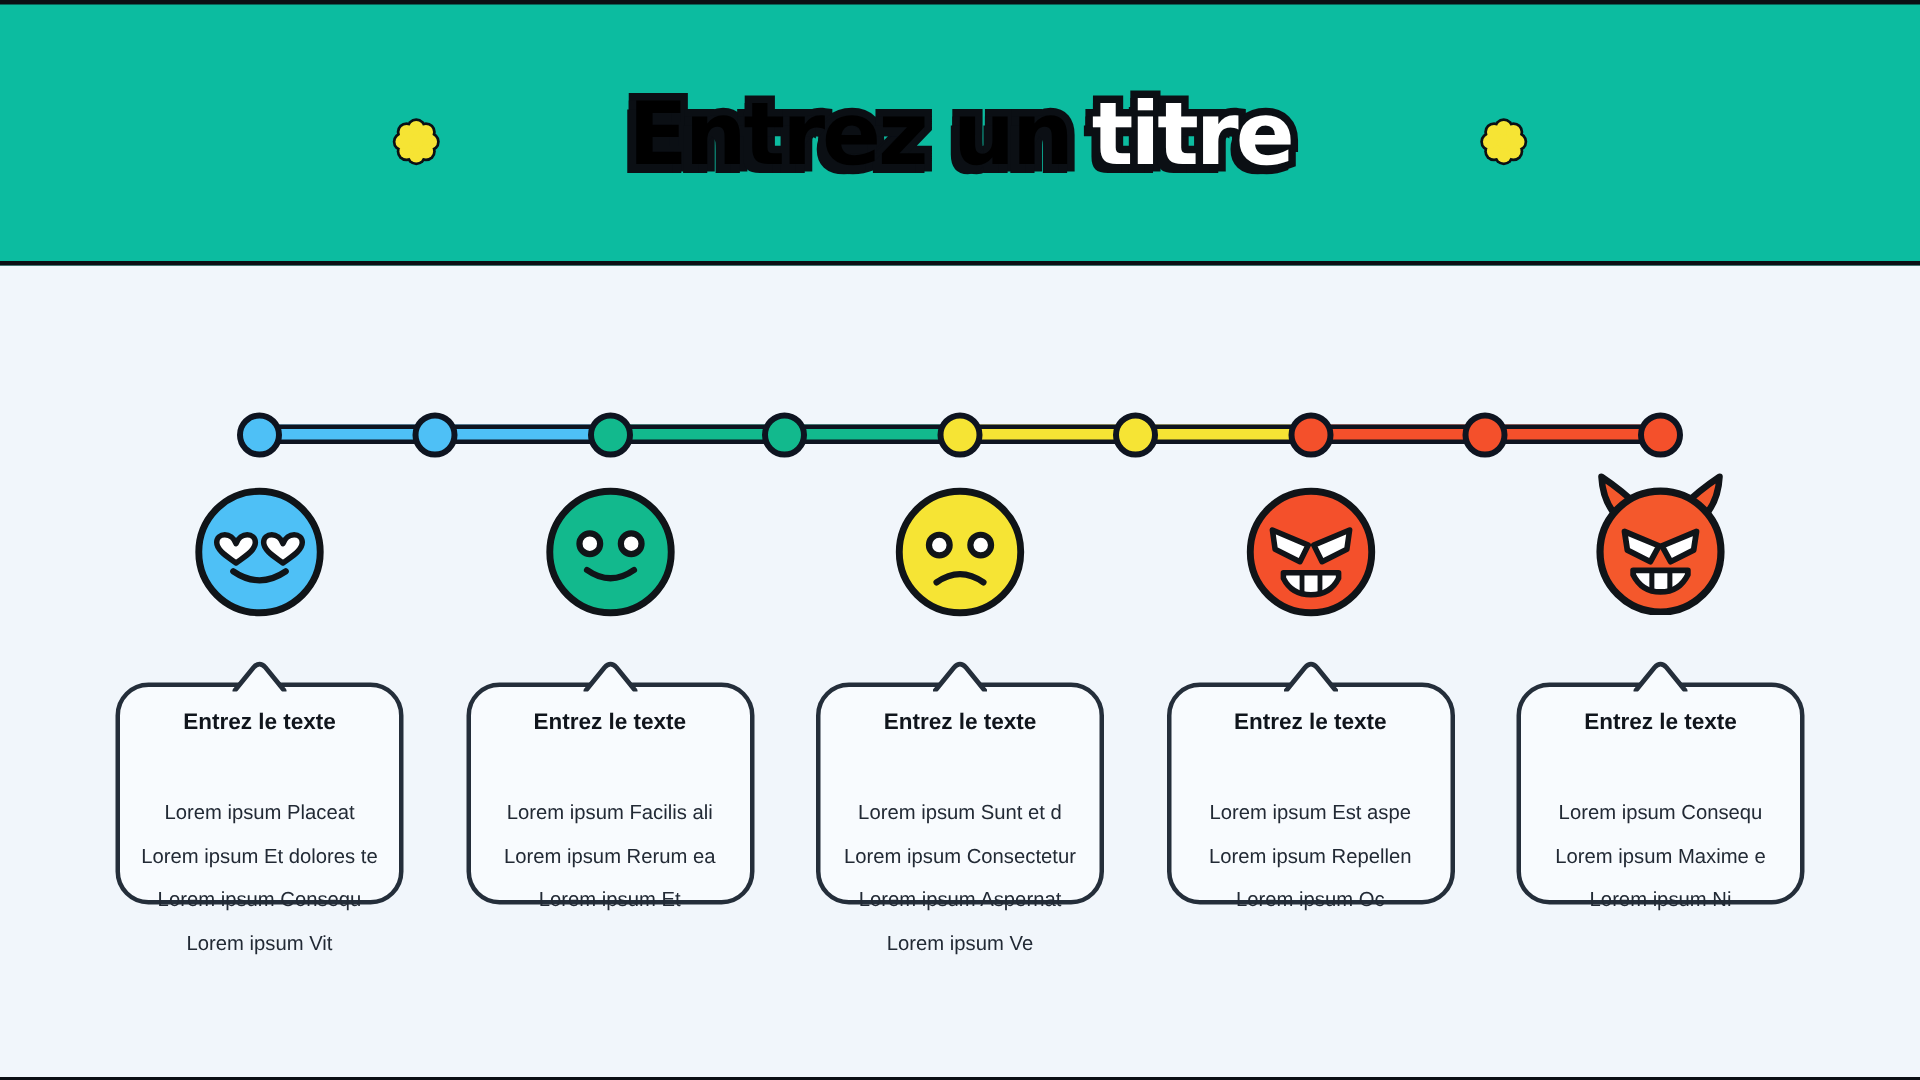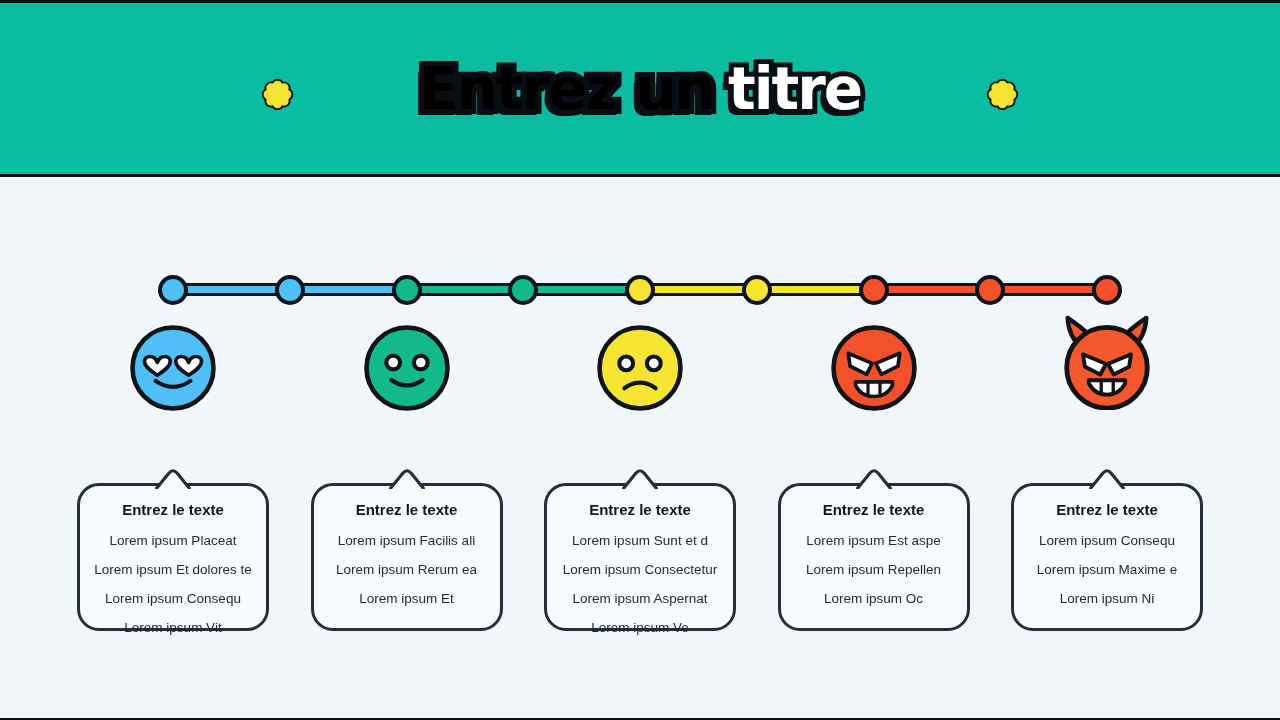--- a/index.html
+++ b/index.html
@@ -29,29 +29,29 @@
 
   
   .tl-seg{position:absolute; top:283px; height:7px; border-top:3px solid #0E1420; border-bottom:3px solid #0E1420;}
   .tl-dot{position:absolute; top:275px; width:22px; height:22px; border-radius:50%; border:4px solid #0E1420; z-index:2;}
 
   
   .emoji{position:absolute; z-index:3;}
 
   
   .card{
-    position:absolute; top:483px; width:192px; height:148px;
+    position:absolute; top:455px; width:192px; height:148px;
     background:#F8FBFE; border:3px solid #242E3A; border-radius:22px;
     box-sizing:border-box; text-align:center;
   }
   .card-pointer{position:absolute; top:-18px; left:50%; margin-left:-18px; width:36px; height:21px;}
   .card-title{
     margin-top:14px; font-size:15px; font-weight:bold; color:#10151C; line-height:20px;
   }
-  .card-lines{margin-top:6px;}
+  .card-lines{margin-top:35px;}
   .card-line{font-size:13.5px; color:#222A35; line-height:29px; white-space:nowrap;}
 </style>
 </head>
 <body>
 
 <div class="slide">
 
   <div class="header">
     <svg class="decor left" viewBox="0 0 40 40">
       <g fill="#0B0F14">

